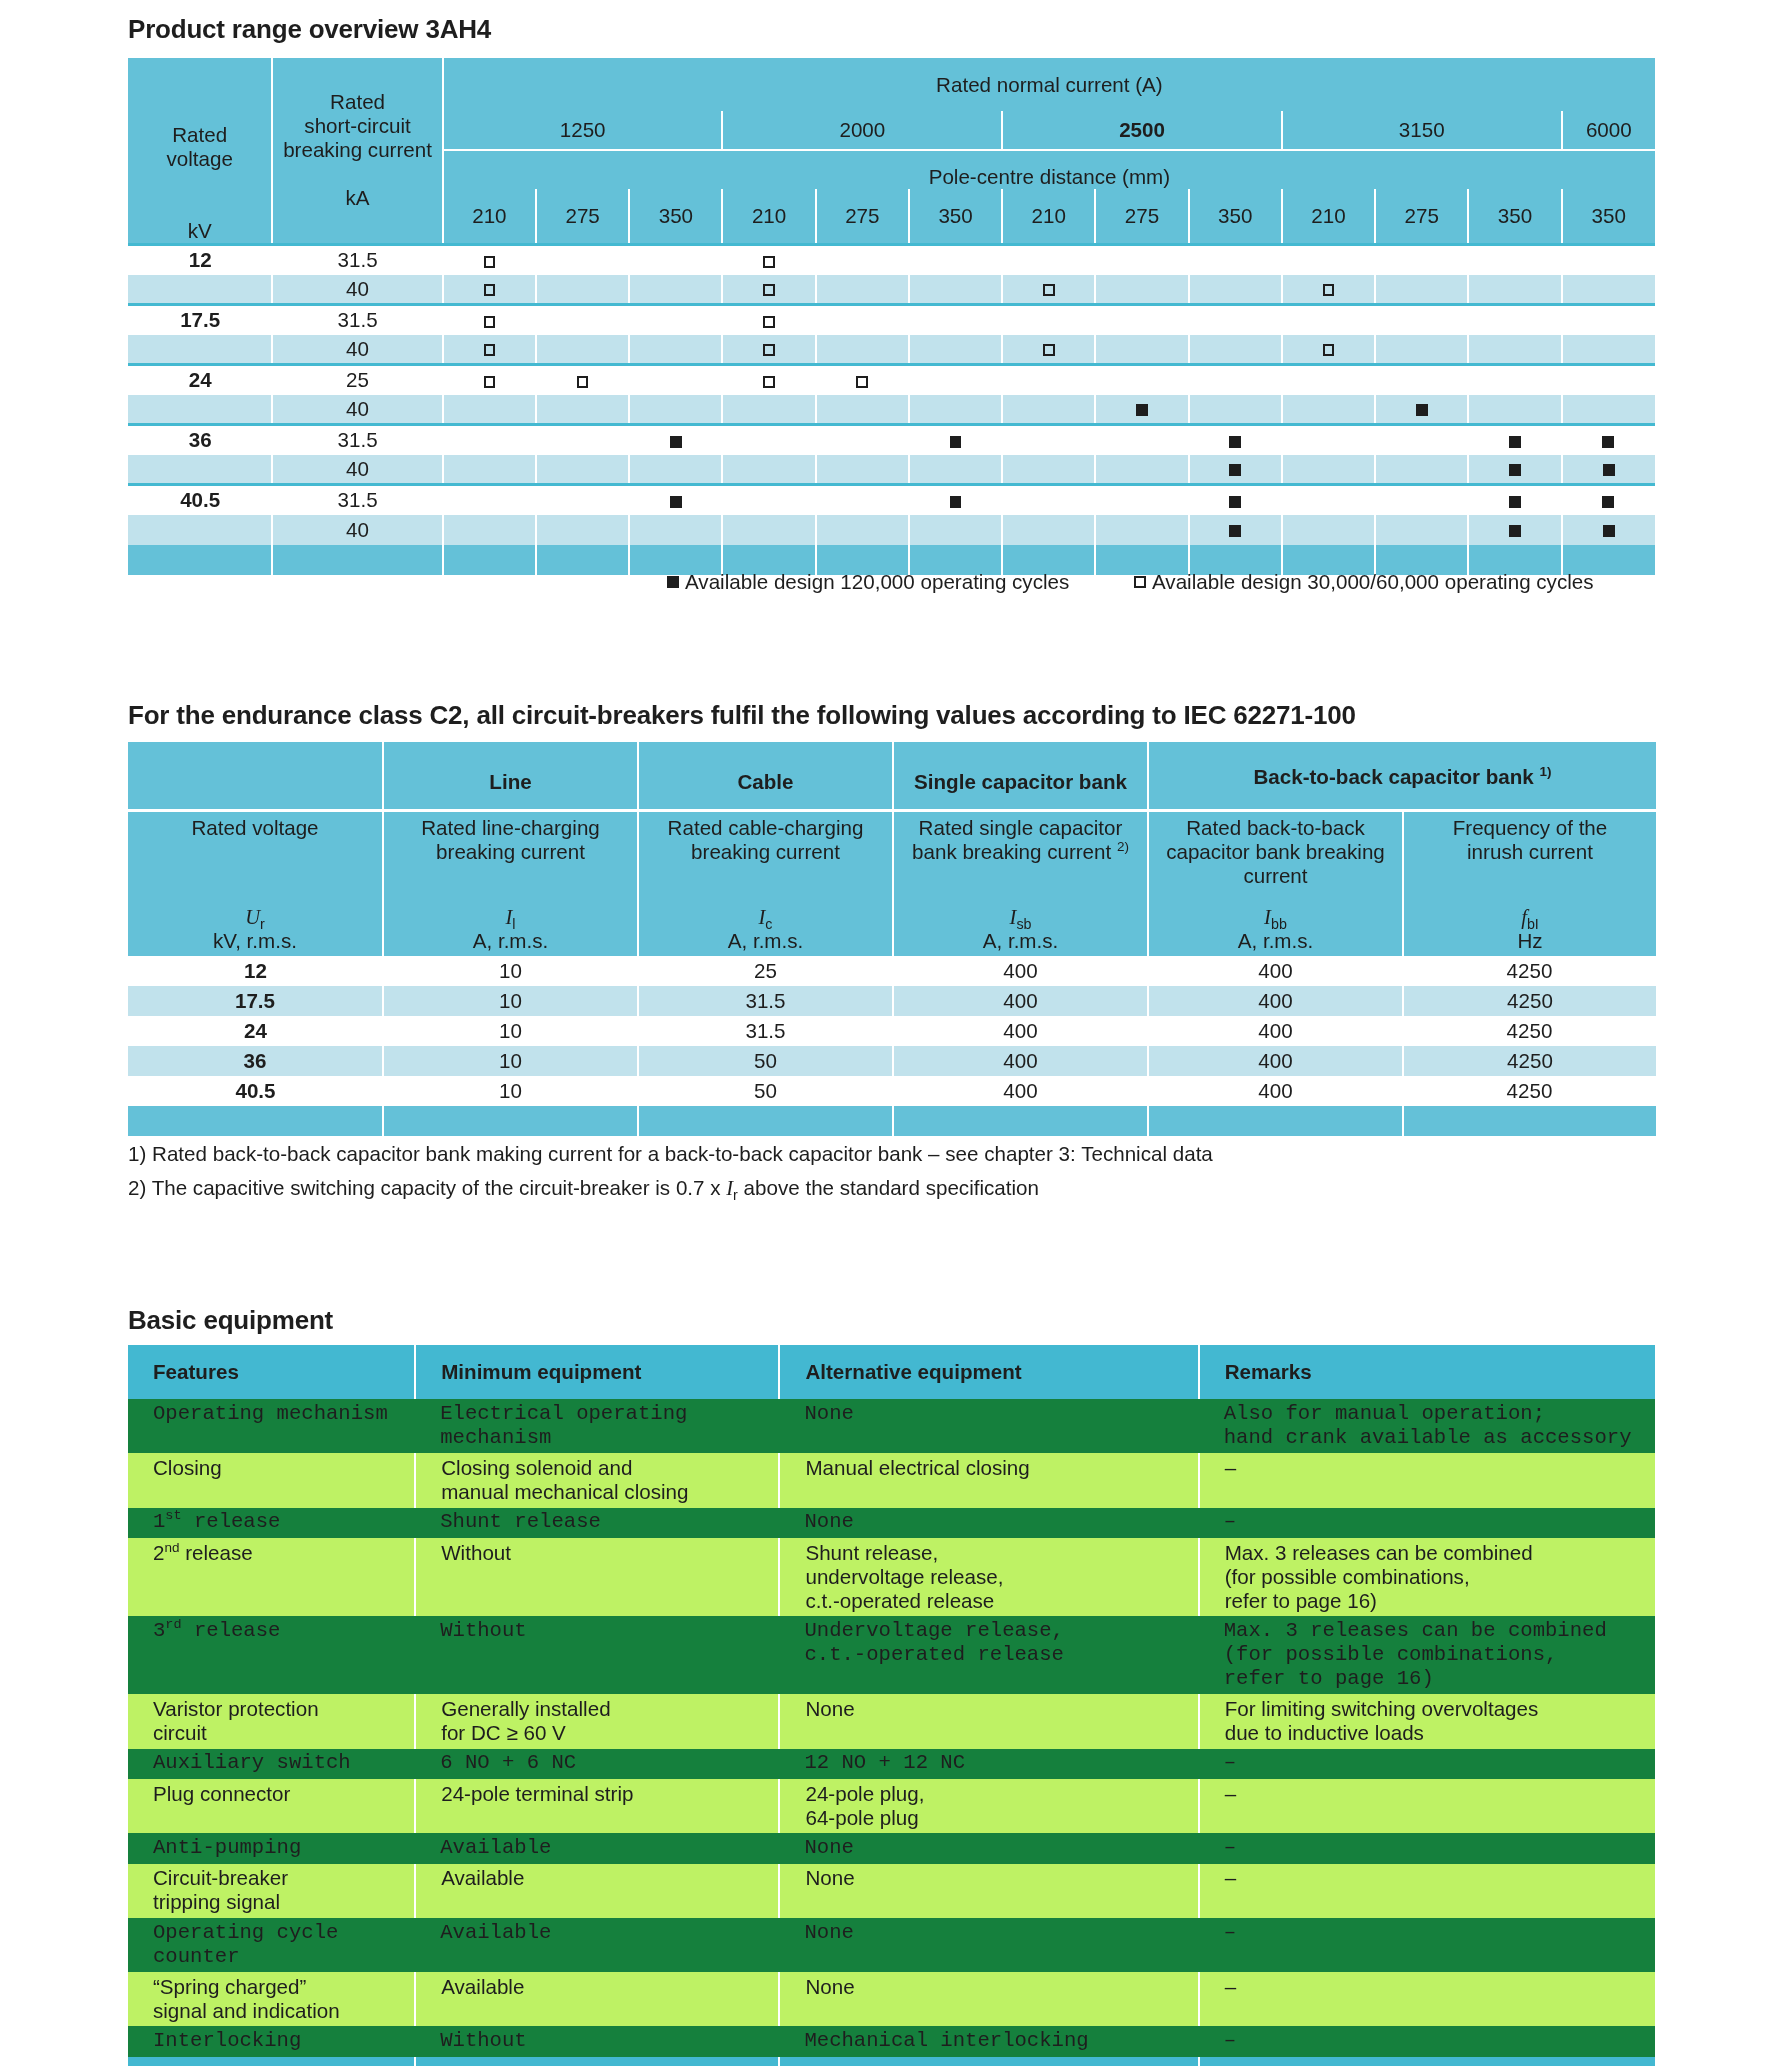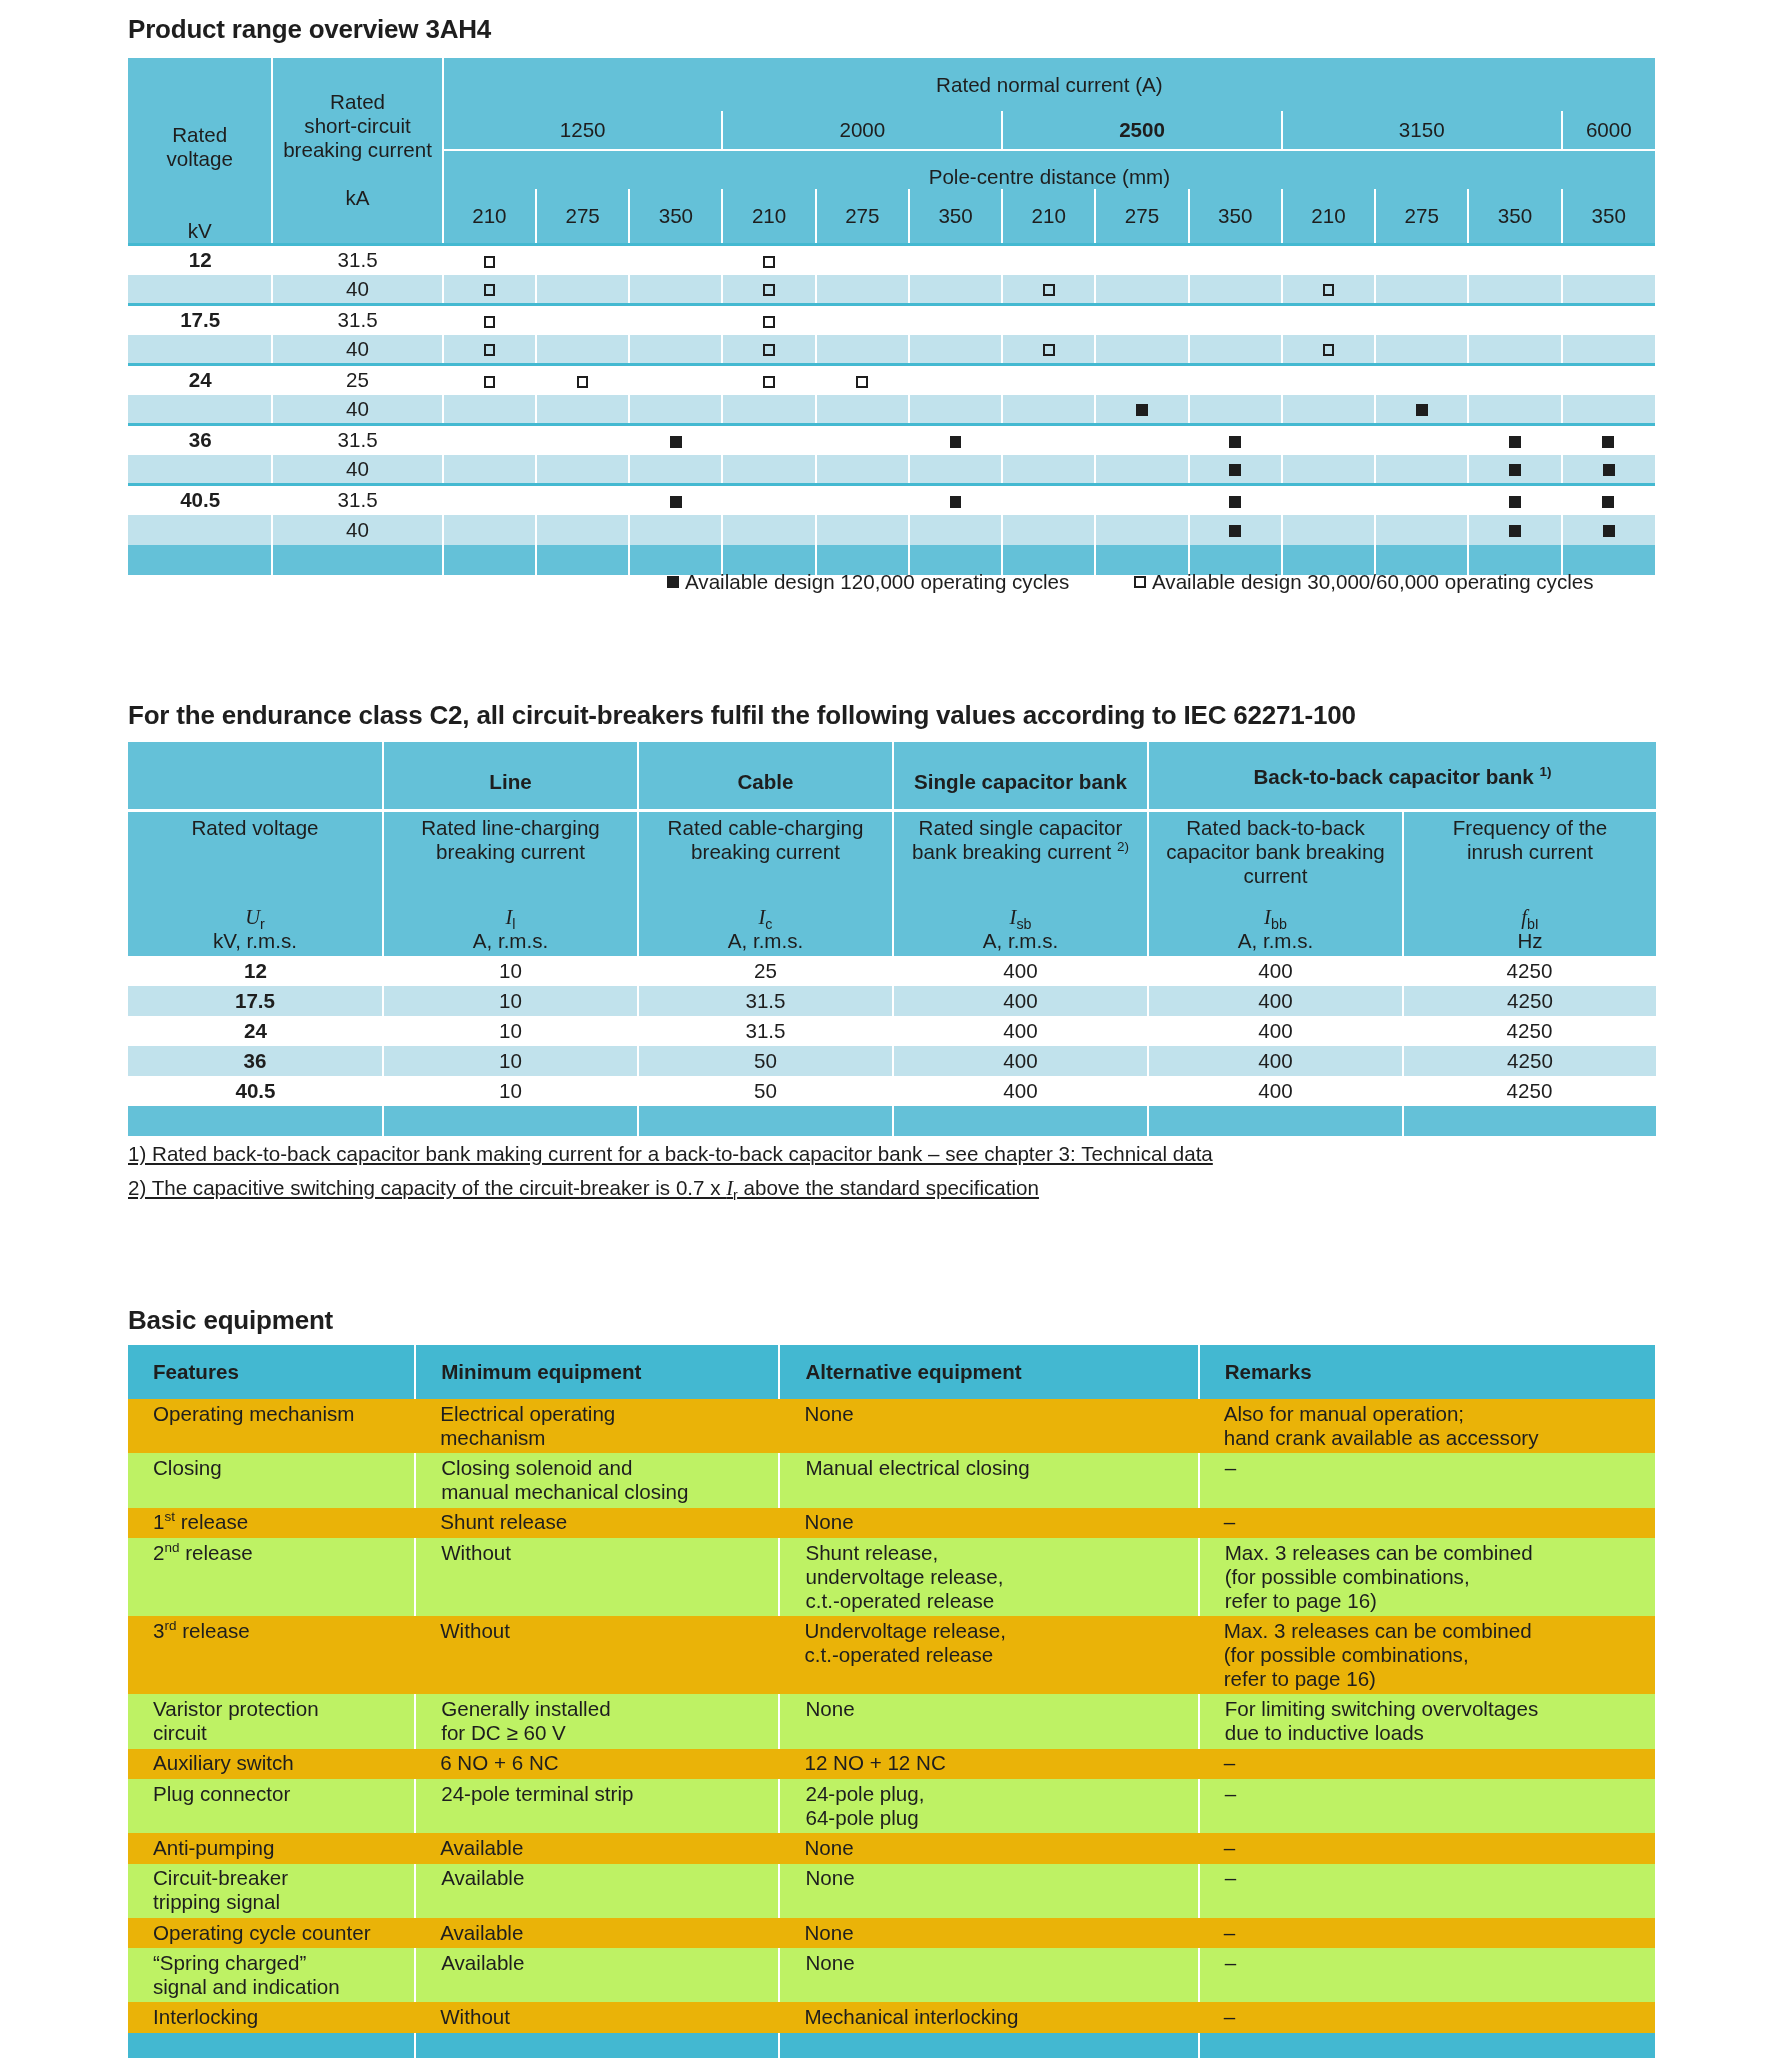--- a/index.html
+++ b/index.html
@@ -30,27 +30,27 @@
   #t2{top:742px;}
   #t2 tbody tr{height:30px;}
   #t2 tbody tr:nth-child(even) td{background:#c1e2ec;border-left:2.7px solid #fff;}
   #t2 tbody tr:nth-child(even) td:first-child{border-left:none;}
   #t2 tbody td{background:#fff;}
   #t2 .foot td{background:#64c1d8 !important;height:25px;border-left:2.7px solid #fff;}
   #t2 .foot td:first-child{border-left:none;}
   .sup{font-size:13.5px;vertical-align:super;line-height:0;}
   .sub{font-size:14.3px;vertical-align:sub;line-height:0;}
   .it{font-style:italic;font-family:"Liberation Serif",serif;}
-  .fn{position:absolute;left:128px;font-size:20.6px;text-decoration:underline;}
+  .fn{position:absolute;left:128px;font-size:20.6px;}
   
   #t3{top:1345px;}
   #t3 thead th{background:#43b8d1;text-align:left;padding-left:25px;height:54px;font-weight:bold;border-left:2.7px solid #fff;}
   #t3 thead th:first-child{border-left:none;}
   #t3 tbody td{vertical-align:top;padding-left:25px;padding-top:2.7px;padding-bottom:3.6px;}
-  #t3 tbody tr.w td{background:#eab308;}
+  #t3 tbody tr.w td{background:#15803d;font-family:Liberation Mono, monospace;}
   #t3 tbody tr.b td{background:#bef264;border-left:2.7px solid #fff;}
   #t3 tbody tr.b td:first-child{border-left:none;}
   #t3 .foot td{background:#43b8d1;height:25px;border-left:2.7px solid #fff;padding:0;}
   #t3 .foot td:first-child{border-left:none;}
   .ml{white-space:pre-line;}
 </style>
 </head>
 <body>
 
 <div class="h" style="top:13.5px;">Product range overview 3AH4</div>

